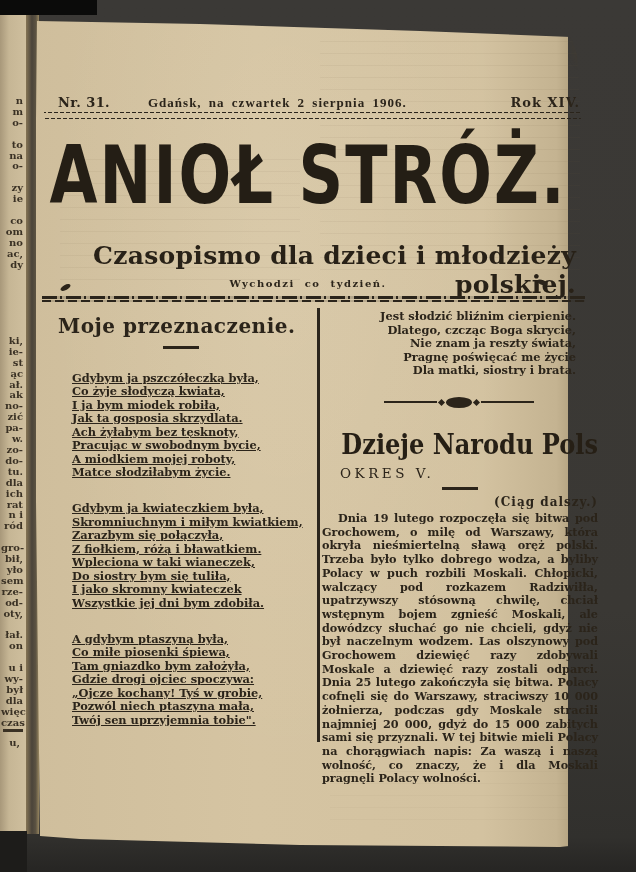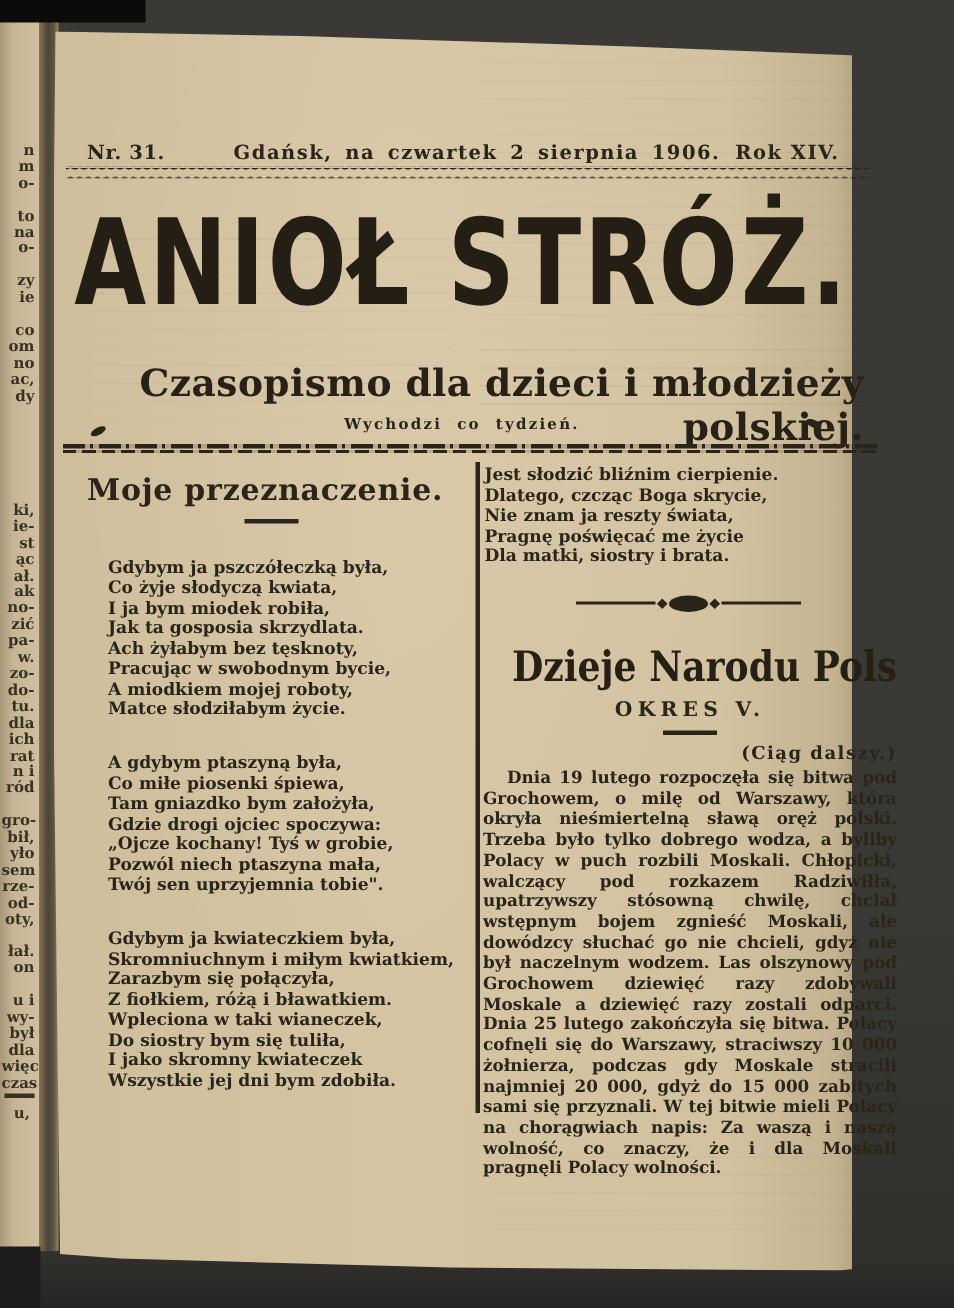--- a/index.html
+++ b/index.html
@@ -31,22 +31,22 @@
          background:
            radial-gradient(ellipse at 50% 30%, rgba(255,250,235,.10), rgba(0,0,0,0) 60%),
            linear-gradient(90deg,#b9a884 0%,#cfbe9c 4%,#d5c4a2 45%,#d3c2a0 85%,#c4b391 98%,#b7a684 100%);
          color:#2b241a;}
   .bleed{position:absolute;opacity:.55;
          background:repeating-linear-gradient(0deg, rgba(104,86,60,.12) 0 1px, rgba(0,0,0,0) 1px 12px);}
 
   
   .hdr{position:absolute;top:95px;font-size:13px;font-weight:bold;letter-spacing:.4px;}
   .hdr-issue{left:58px;}
-  .hdr-date{left:148px;width:340px;text-align:center;letter-spacing:1px;word-spacing:3px;}
-  .hdr-vol{left:470px;width:110px;text-align:center;letter-spacing:1px;}
+  .hdr-date{left:148px;width:340px;letter-spacing:1px;word-spacing:3px;font-family:Liberation Serif, serif;}
+  .hdr-vol{left:470px;width:110px;text-align:right;letter-spacing:1px;}
   .wavy{position:absolute;left:44px;top:111px;width:540px;height:8px;
         background-image:
           radial-gradient(circle at 50% 135%, rgba(0,0,0,0) 2.1px, #2a241b 2.3px 3.7px, rgba(0,0,0,0) 4px),
           radial-gradient(circle at 50% -35%, rgba(0,0,0,0) 2.1px, #2a241b 2.3px 3.7px, rgba(0,0,0,0) 4px);
         background-size:6px 8px,6px 8px;background-position:0 0,3px 1px;}
 
   
   .masthead{position:absolute;left:40px;top:130px;width:536px;text-align:center;
             font-family:"DejaVu Sans","Liberation Sans",sans-serif;font-weight:900;
             font-size:62px;line-height:72px;letter-spacing:2px;white-space:nowrap;
@@ -62,35 +62,35 @@
   .dbl-rule .ra{height:2.6px;background:repeating-linear-gradient(90deg,#2a241b 0 15px,rgba(42,36,27,.2) 15px 18px,#2a241b 18px 20px,rgba(42,36,27,.2) 20px 24px);}
   .dbl-rule .rb{margin-top:1.6px;height:1.4px;background:repeating-linear-gradient(90deg,#2a241b 0 9px,rgba(42,36,27,.18) 9px 13px);}
 
   
   .col-divider{position:absolute;left:317px;top:308px;width:2.5px;height:434px;background:#2b251c;}
 
   .poem-title{position:absolute;left:58px;top:314px;width:246px;text-align:left;
               font-size:20px;font-weight:bold;letter-spacing:.5px;}
   .title-underline{position:absolute;left:163px;top:346px;width:36px;height:3.2px;background:#2b241a;}
   .poem{position:absolute;left:72px;top:358px;width:234px;font-size:11.4px;font-weight:bold;
-        line-height:13.5px;white-space:pre-line;}
+        line-height:13.5px;white-space:pre-line;text-decoration:underline;}
   .stanza{margin:0 0 9px 0;}
 
-  .poem-end{position:absolute;left:323px;top:310px;width:240px;font-size:11.4px;font-weight:bold;
-            line-height:13.5px;white-space:pre-line;}
+  .poem-end{position:absolute;left:336px;top:310px;width:240px;font-size:11.4px;font-weight:bold;
+            line-height:13.5px;white-space:pre-line;text-align:right;}
   .ornament{position:absolute;left:384px;top:396px;width:150px;height:12px;display:flex;align-items:center;}
   .orn-line{flex:1;height:2px;background:#2b241a;}
   .orn-tick{width:5px;height:5px;background:#2b241a;transform:rotate(45deg);margin:0 2px;}
   .orn-center{width:26px;height:11px;border-radius:50%;background:#2b241a;}
 
   .article-title{position:absolute;left:322px;top:428px;width:276px;text-align:center;
                  font-size:28px;font-weight:bold;white-space:nowrap;
                  transform:scaleX(.86);transform-origin:center;color:#261f15;}
-  .article-section{position:absolute;left:322px;top:465px;width:276px;text-align:center;
-                   font-size:13.5px;font-weight:bold;letter-spacing:3.5px;}
+  .article-section{position:absolute;left:340px;top:465px;width:276px;
+                   font-size:13.5px;font-weight:normal;letter-spacing:3.5px;}
   .article-rule{position:absolute;left:442px;top:487px;width:36px;height:3px;background:#2b241a;}
   .article-cont{position:absolute;left:322px;top:495px;width:276px;text-align:right;
                 font-size:12px;font-weight:bold;letter-spacing:1px;}
   .article-body{position:absolute;left:322px;top:512px;width:276px;font-size:11.2px;
                 font-weight:bold;line-height:13.7px;text-align:justify;}
   .article-body p{margin:0;text-indent:16px;}
 
   .smudge{position:absolute;border-radius:50%;filter:blur(2px);background:rgba(70,60,45,.28);}
 </style>
 </head>
@@ -190,35 +190,35 @@
     <div class="title-underline"></div>
     <div class="poem">
       <div class="stanza">Gdybym ja pszczółeczką była,
 Co żyje słodyczą kwiata,
 I ja bym miodek robiła,
 Jak ta gosposia skrzydlata.
 Ach żyłabym bez tęsknoty,
 Pracując w swobodnym bycie,
 A miodkiem mojej roboty,
 Matce słodziłabym życie.</div>
-      <div class="stanza">A gdybym ptaszyną była,
-Co miłe piosenki śpiewa,
-Tam gniazdko bym założyła,
-Gdzie drogi ojciec spoczywa:
-„Ojcze kochany!  Tyś w grobie,
-Pozwól niech ptaszyna mała,
-Twój sen uprzyjemnia tobie".</div>
       <div class="stanza">Gdybym ja kwiateczkiem była,
 Skromniuchnym i miłym kwiatkiem,
 Zarazbym się połączyła,
 Z fiołkiem, różą i bławatkiem.
 Wpleciona w taki wianeczek,
 Do siostry bym się tuliła,
 I jako skromny kwiateczek
 Wszystkie jej dni bym zdobiła.</div>
+      <div class="stanza">A gdybym ptaszyną była,
+Co miłe piosenki śpiewa,
+Tam gniazdko bym założyła,
+Gdzie drogi ojciec spoczywa:
+„Ojcze kochany!  Tyś w grobie,
+Pozwól niech ptaszyna mała,
+Twój sen uprzyjemnia tobie".</div>
     </div>
 
     <div class="poem-end">Jest słodzić bliźnim cierpienie.
 Dlatego, czcząc Boga skrycie,
 Nie znam ja reszty świata,
 Pragnę poświęcać me życie
 Dla matki, siostry i brata.</div>
 
     <div class="ornament">
       <div class="orn-line"></div>

